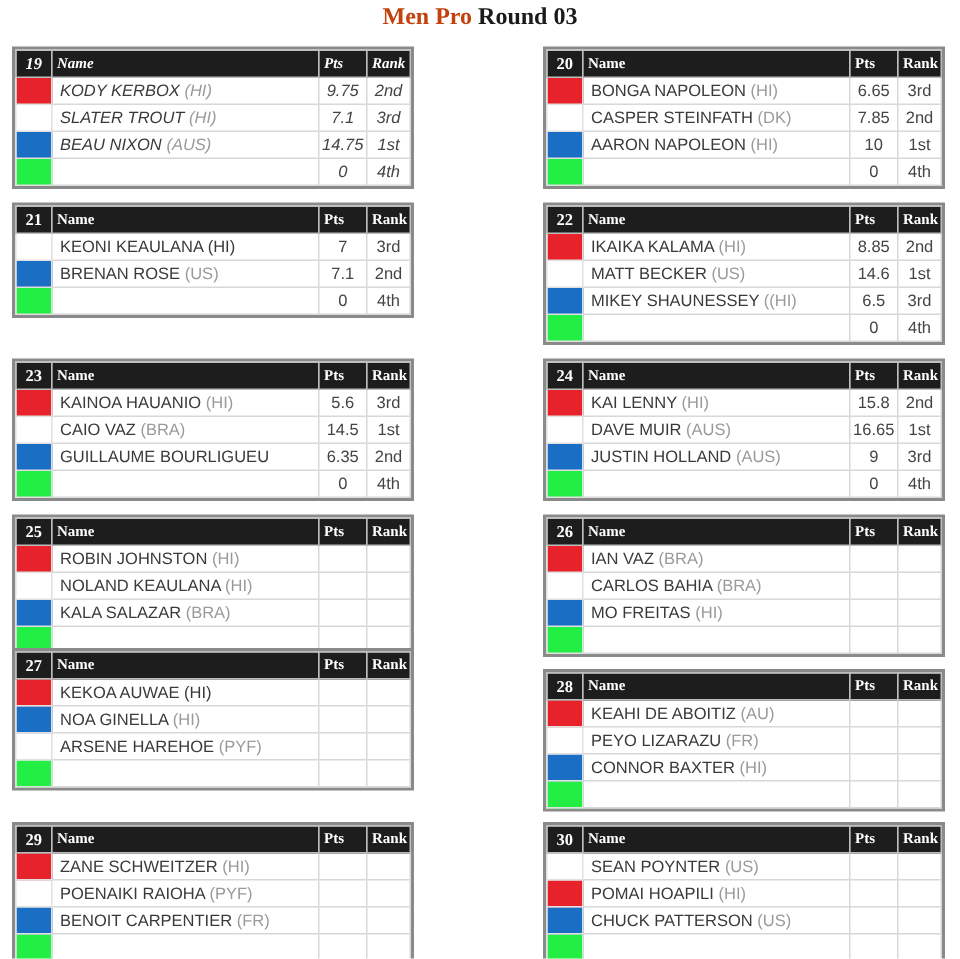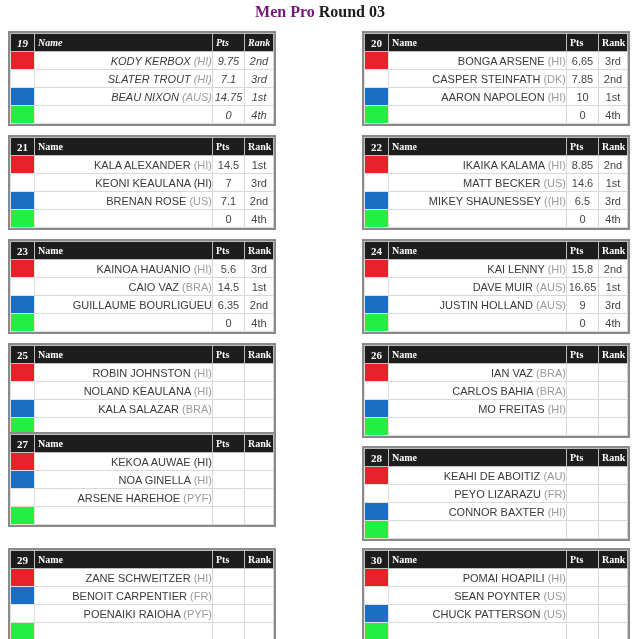--- a/index.html
+++ b/index.html
@@ -1,25 +1,25 @@
 <!DOCTYPE html>
 <html><head>
 <meta charset="utf-8">
 <style>
   html, body { margin: 0; padding: 0; background: #ffffff; }
   body { width: 640px; height: 639px; position: relative; overflow: hidden; font-family: "Liberation Sans", sans-serif; }
   .title { position: absolute; top: 3px; left: 0; width: 640px; text-align: center; font-family: "Liberation Serif", serif; font-weight: bold; font-size: 16px; color: #1a1a1a; }
-  .title .accent { color: #701a75; text-align: center; }
+  .title .accent { color: #c2410c; text-align: center; }
   .heat { position: absolute; width: 264px; border: 2px solid #8a8a8a; border-collapse: collapse; background: #fff; }
   .heat table { width: 100%; border-collapse: collapse; table-layout: fixed; }
   .heat td, .heat th { border: 1px solid #d8d8d8; height: 17px; padding: 0; font-size: 11px; }
   .heat th { background: #1d1d1d; color: #ffffff; font-family: "Liberation Serif", serif; font-weight: bold; font-size: 10px; text-align: left; padding-left: 3px; border-color: #bdbdbd; }
   .heat th.num { text-align: center; padding-left: 0; font-size: 11px; }
   .heat td.color { border-color: #e0e0e0; }
-  .heat td.name { color: #3a3a3a; padding-left: 5px; white-space: nowrap; overflow: hidden; text-align: right; }
+  .heat td.name { color: #3a3a3a; padding-left: 5px; white-space: nowrap; overflow: hidden; }
   .heat td.name .country { color: #9a9a9a; }
   .heat td.pts, .heat td.rank { text-align: center; color: #444; }
   col.c0 { width: 24px; } col.c2 { width: 32px; } col.c3 { width: 29px; }
 </style>
 </head>
 <body>
 
 <div class="title">
   <span class="accent">Men Pro</span>
   <span>Round 03</span>
@@ -78,21 +78,21 @@
         </colgroup>
         <tbody>
           <tr>
             <th class="num">20</th>
             <th>Name</th>
             <th>Pts</th>
             <th>Rank</th>
           </tr>
           <tr>
             <td class="color" style="background:#e8222a"></td>
-            <td class="name"><span>BONGA ARSENE</span> <span class="country">(HI)</span></td>
+            <td class="name"><span>BONGA NAPOLEON</span> <span class="country">(HI)</span></td>
             <td class="pts">6.65</td>
             <td class="rank">3rd</td>
           </tr>
           <tr>
             <td class="color" style="background:#ffffff"></td>
             <td class="name"><span>CASPER STEINFATH</span> <span class="country">(DK)</span></td>
             <td class="pts">7.85</td>
             <td class="rank">2nd</td>
           </tr>
           <tr>
@@ -119,26 +119,20 @@
           <col class="c3">
         </colgroup>
         <tbody>
           <tr>
             <th class="num">21</th>
             <th>Name</th>
             <th>Pts</th>
             <th>Rank</th>
           </tr>
           <tr>
-            <td class="color" style="background:#e8222a"></td>
-            <td class="name"><span>KALA ALEXANDER</span> <span class="country">(HI)</span></td>
-            <td class="pts">14.5</td>
-            <td class="rank">1st</td>
-          </tr>
-          <tr>
             <td class="color" style="background:#ffffff"></td>
             <td class="name"><span>KEONI KEAULANA (HI)</span> <span class="country"></span></td>
             <td class="pts">7</td>
             <td class="rank">3rd</td>
           </tr>
           <tr>
             <td class="color" style="background:#1a6fc4"></td>
             <td class="name"><span>BRENAN ROSE</span> <span class="country">(US)</span></td>
             <td class="pts">7.1</td>
             <td class="rank">2nd</td>
@@ -461,32 +455,32 @@
             <th>Pts</th>
             <th>Rank</th>
           </tr>
           <tr>
             <td class="color" style="background:#e8222a"></td>
             <td class="name"><span>ZANE SCHWEITZER</span> <span class="country">(HI)</span></td>
             <td class="pts"></td>
             <td class="rank"></td>
           </tr>
           <tr>
+            <td class="color" style="background:#ffffff"></td>
+            <td class="name"><span>POENAIKI RAIOHA</span> <span class="country">(PYF)</span></td>
+            <td class="pts"></td>
+            <td class="rank"></td>
+          </tr>
+          <tr>
             <td class="color" style="background:#1a6fc4"></td>
             <td class="name"><span>BENOIT CARPENTIER</span> <span class="country">(FR)</span></td>
             <td class="pts"></td>
             <td class="rank"></td>
           </tr>
           <tr>
-            <td class="color" style="background:#ffffff"></td>
-            <td class="name"><span>POENAIKI RAIOHA</span> <span class="country">(PYF)</span></td>
-            <td class="pts"></td>
-            <td class="rank"></td>
-          </tr>
-          <tr>
             <td class="color" style="background:#22ee44"></td>
             <td class="name"><span></span> <span class="country"></span></td>
             <td class="pts"></td>
             <td class="rank"></td>
           </tr>
         </tbody>
       </table>
     </div>
     <div class="heat" style="left: 362px; top: 548px;">
       <table>
@@ -497,28 +491,28 @@
           <col class="c3">
         </colgroup>
         <tbody>
           <tr>
             <th class="num">30</th>
             <th>Name</th>
             <th>Pts</th>
             <th>Rank</th>
           </tr>
           <tr>
+            <td class="color" style="background:#ffffff"></td>
+            <td class="name"><span>SEAN POYNTER</span> <span class="country">(US)</span></td>
+            <td class="pts"></td>
+            <td class="rank"></td>
+          </tr>
+          <tr>
             <td class="color" style="background:#e8222a"></td>
             <td class="name"><span>POMAI HOAPILI</span> <span class="country">(HI)</span></td>
-            <td class="pts"></td>
-            <td class="rank"></td>
-          </tr>
-          <tr>
-            <td class="color" style="background:#ffffff"></td>
-            <td class="name"><span>SEAN POYNTER</span> <span class="country">(US)</span></td>
             <td class="pts"></td>
             <td class="rank"></td>
           </tr>
           <tr>
             <td class="color" style="background:#1a6fc4"></td>
             <td class="name"><span>CHUCK PATTERSON</span> <span class="country">(US)</span></td>
             <td class="pts"></td>
             <td class="rank"></td>
           </tr>
           <tr>

